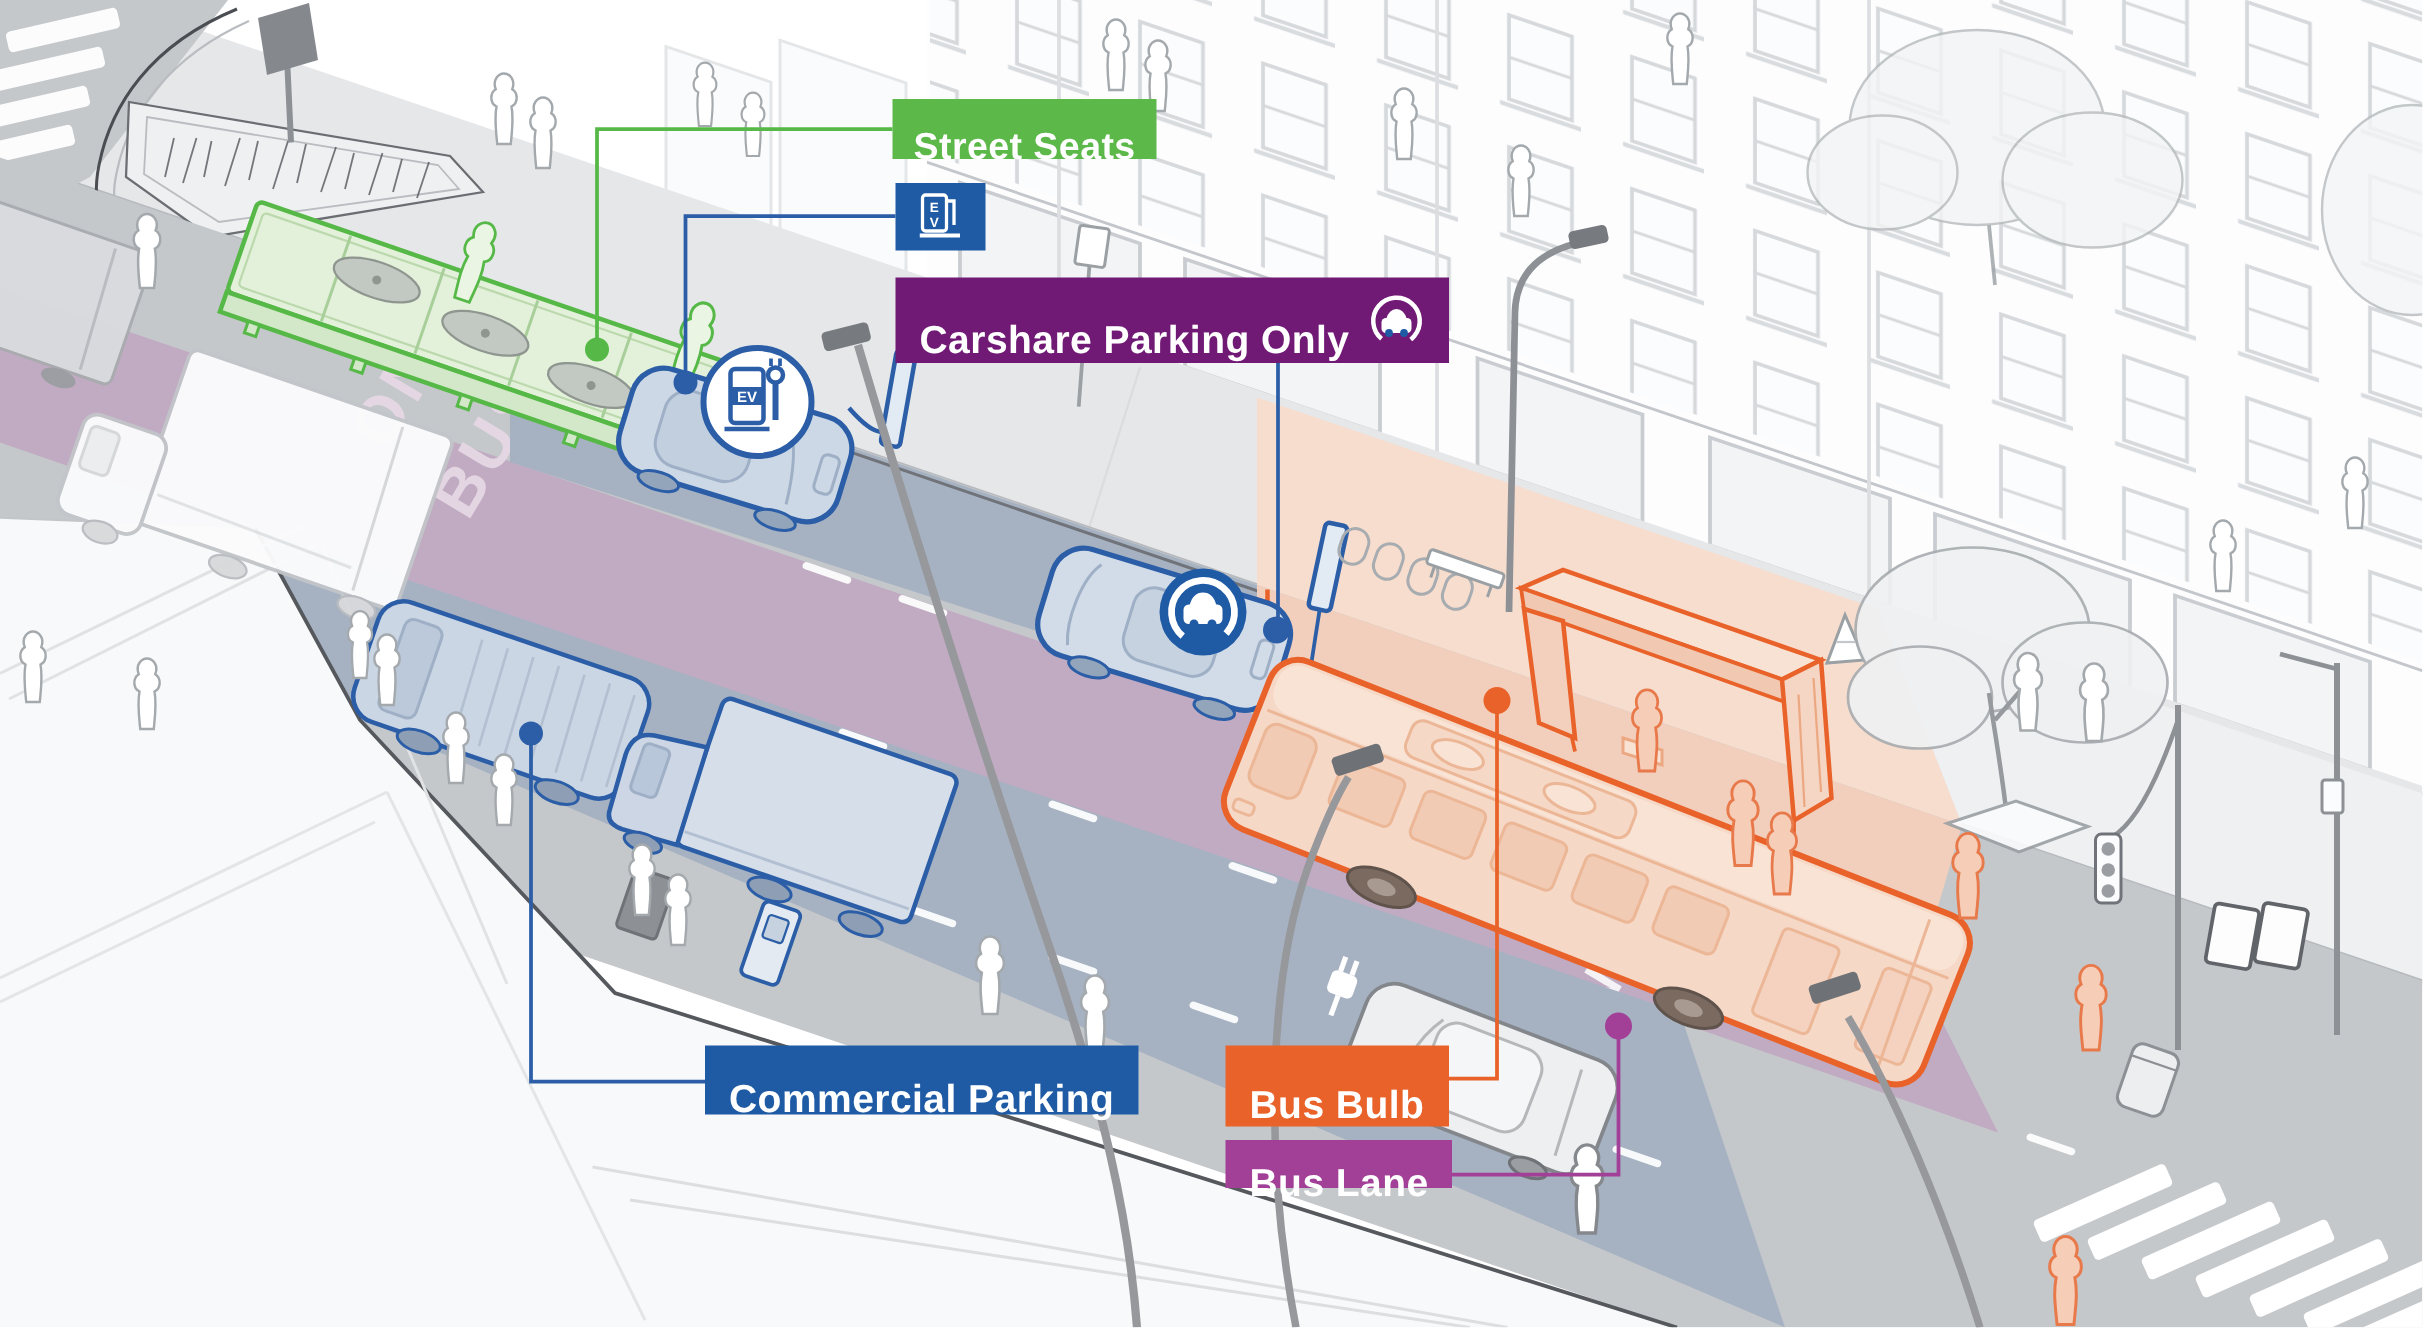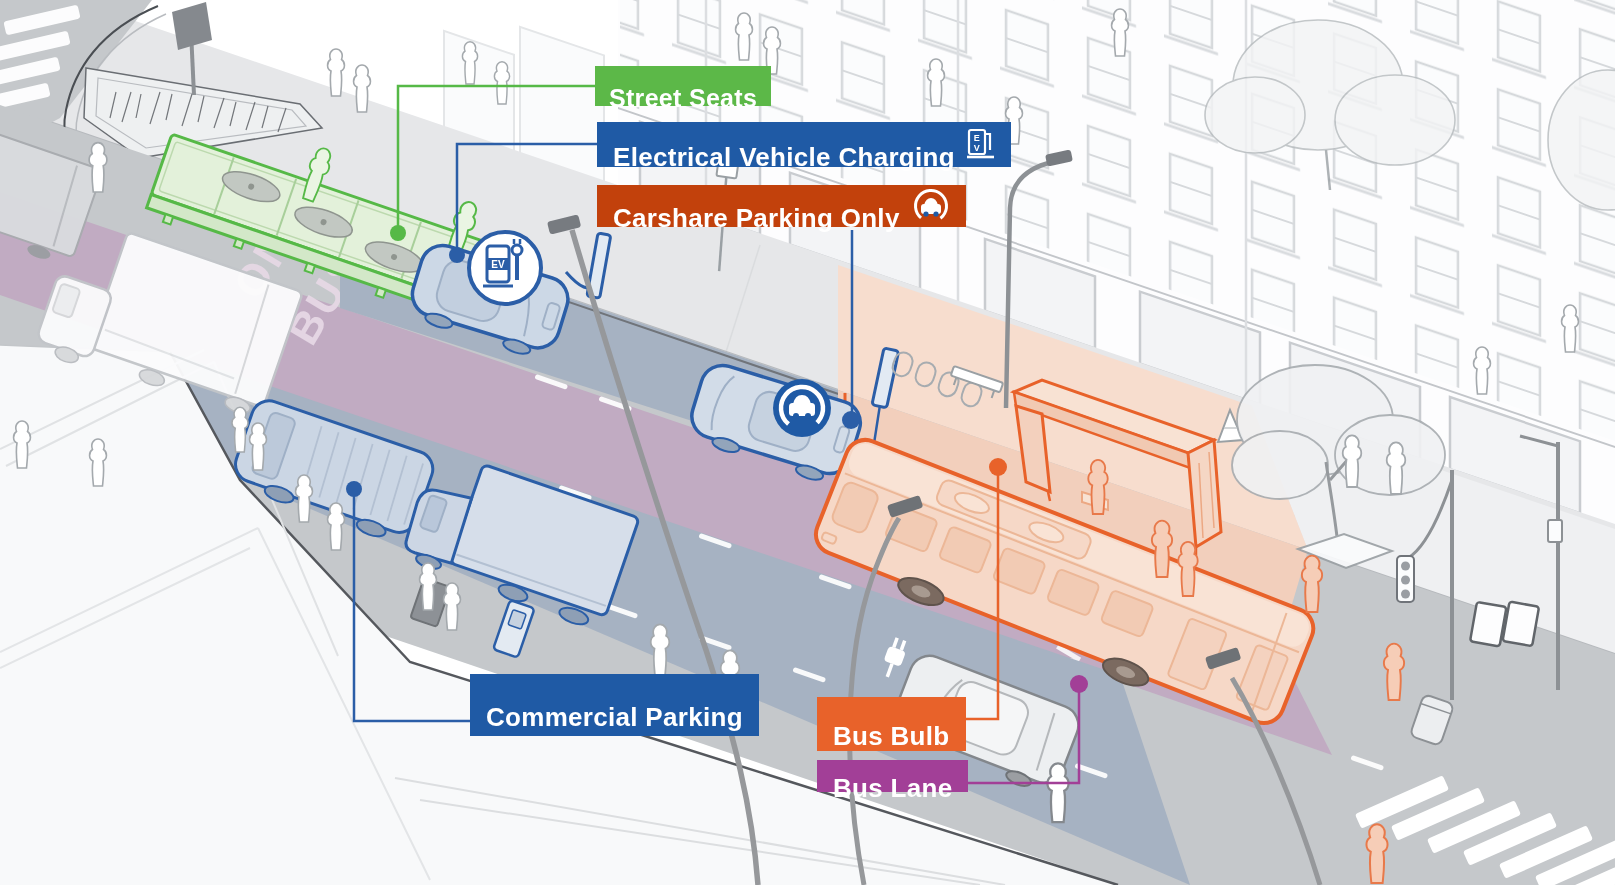--- a/index.html
+++ b/index.html
@@ -5,22 +5,22 @@
   html,body{margin:0;padding:0;background:#ffffff;}
   .stage{position:relative;width:1615px;height:885px;overflow:hidden;background:#fff;
          font-family:"Liberation Sans",sans-serif;}
   svg.scene{position:absolute;left:0;top:0;}
   .callout{position:absolute;display:flex;align-items:center;gap:12px;color:#fff;
            font-weight:700;font-size:26px;line-height:1;padding:0 16px;white-space:nowrap;
            letter-spacing:.3px;}
   .callout .lab{display:inline-block;margin-top:24px;}
   #co-street-seats{left:595px;top:66px;height:40px;background:#5cb848;font-size:25px;padding:0 14px;}
   #co-ev{left:597px;top:122px;height:45px;background:#1f5aa5;}
-  #co-carshare{left:597px;top:185px;height:42px;background:#c2410c;justify-content:flex-end;}
-  #co-commercial{left:470px;top:674px;height:62px;background:#1f5aa5;align-items:center;}
+  #co-carshare{left:597px;top:185px;height:57px;background:#701a75;justify-content:flex-end;}
+  #co-commercial{left:470px;top:697px;height:46px;background:#1f5aa5;align-items:center;}
   #co-bus-bulb{left:817px;top:697px;height:54px;background:#e8622a;}
   #co-bus-lane{left:817px;top:760px;height:32px;background:#a23f97;}
   .ped{fill:#ffffff;stroke:#a4a9ad;stroke-width:1.6;}
   .ped-dark{fill:#ffffff;stroke:#85898e;stroke-width:1.8;}
   .ped-peach{fill:#f6cdb7;stroke:#e8794a;stroke-width:1.6;}
   .ped-green{fill:#eaf5e3;stroke:#56b947;stroke-width:1.6;}
   .dash{fill:#ffffff;opacity:.92;}
   .grass{stroke:#4a4e53;stroke-width:1.2;opacity:.75;fill:none;}
   .score{stroke:#dadcde;stroke-width:1.5;}
   .roadtext{font-family:"Liberation Sans",sans-serif;font-weight:700;}
@@ -467,21 +467,20 @@
     <polyline points="950,783 1079,783 1079,688" stroke="#a23f97" stroke-width="2.5"></polyline>
     <circle cx="1079" cy="684" r="9" fill="#a23f97"></circle>
   </g>
 </svg>
 
 <div class="callout" id="co-street-seats">
   <span class="lab">Street Seats</span>
 </div>
 
 <div class="callout" id="co-ev">
-  <span class="lab">Electrical Vehicle Charging</span>
   <svg width="28" height="38" viewBox="0 0 28 38">
     <rect x="2" y="4" width="16" height="24" rx="2" fill="none" stroke="#fff" stroke-width="2.2"></rect>
     <text x="10" y="15" font-size="9" font-weight="700" fill="#fff" text-anchor="middle">E</text>
     <text x="10" y="25" font-size="9" font-weight="700" fill="#fff" text-anchor="middle">V</text>
     <path d="M18,8 h5 v16" stroke="#fff" stroke-width="2.2" fill="none"></path>
     <line x1="0" y1="31" x2="27" y2="31" stroke="#fff" stroke-width="2.6"></line>
   </svg>
 </div>
 
 <div class="callout" id="co-carshare">

